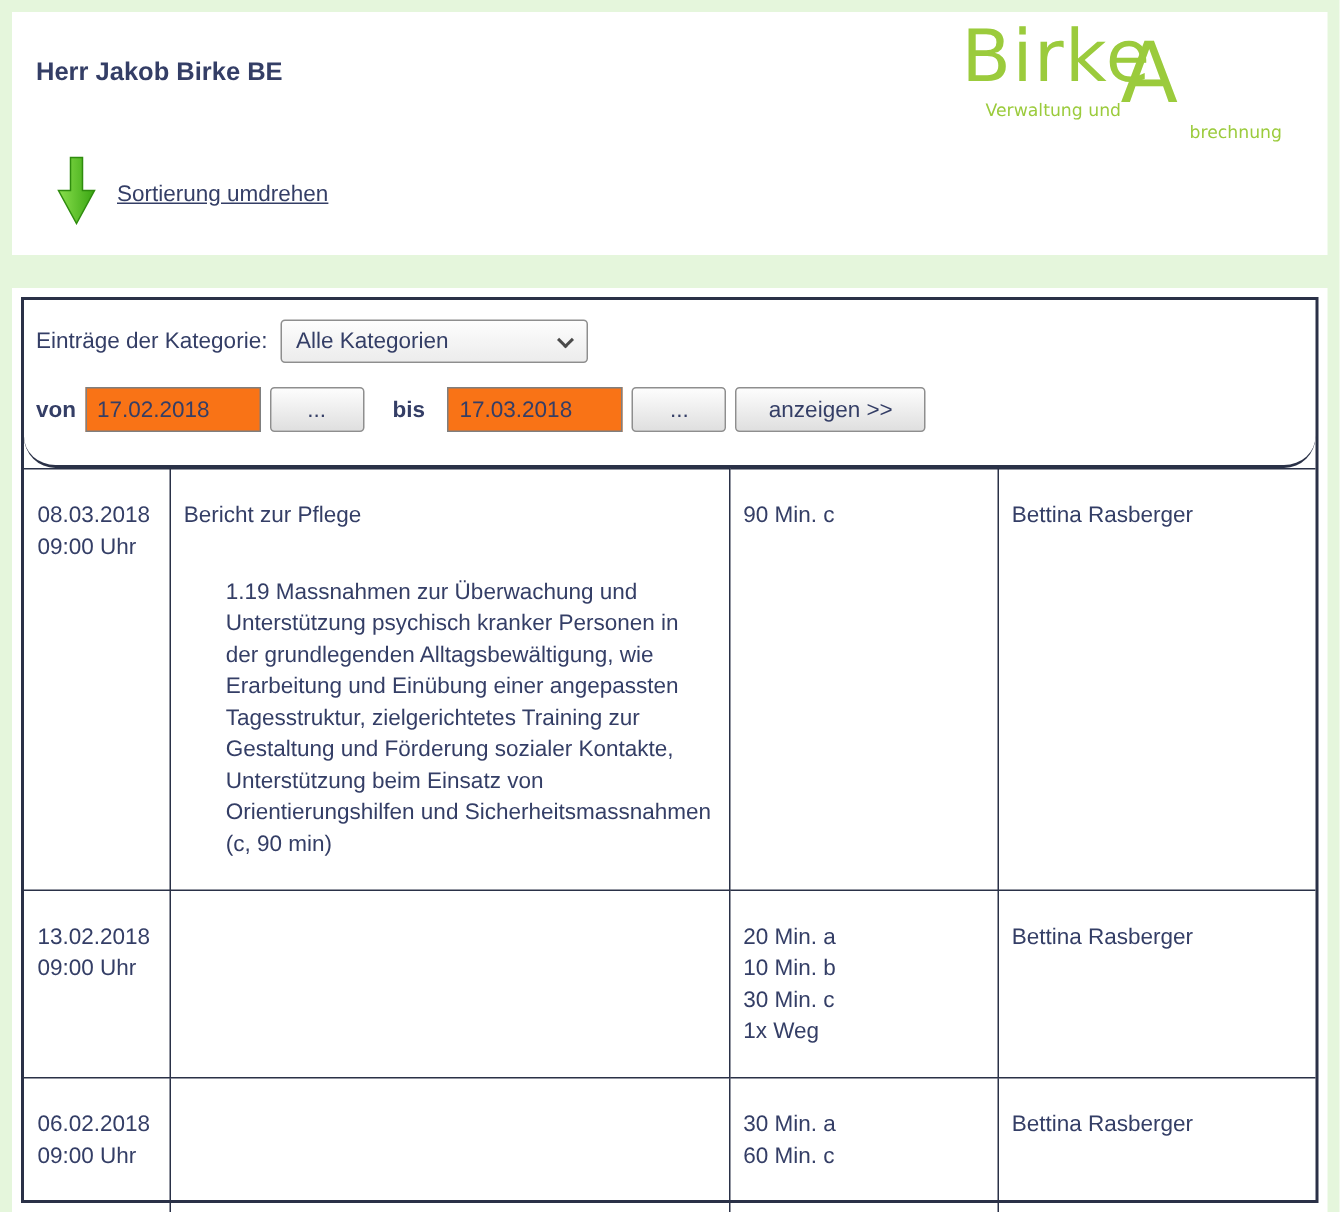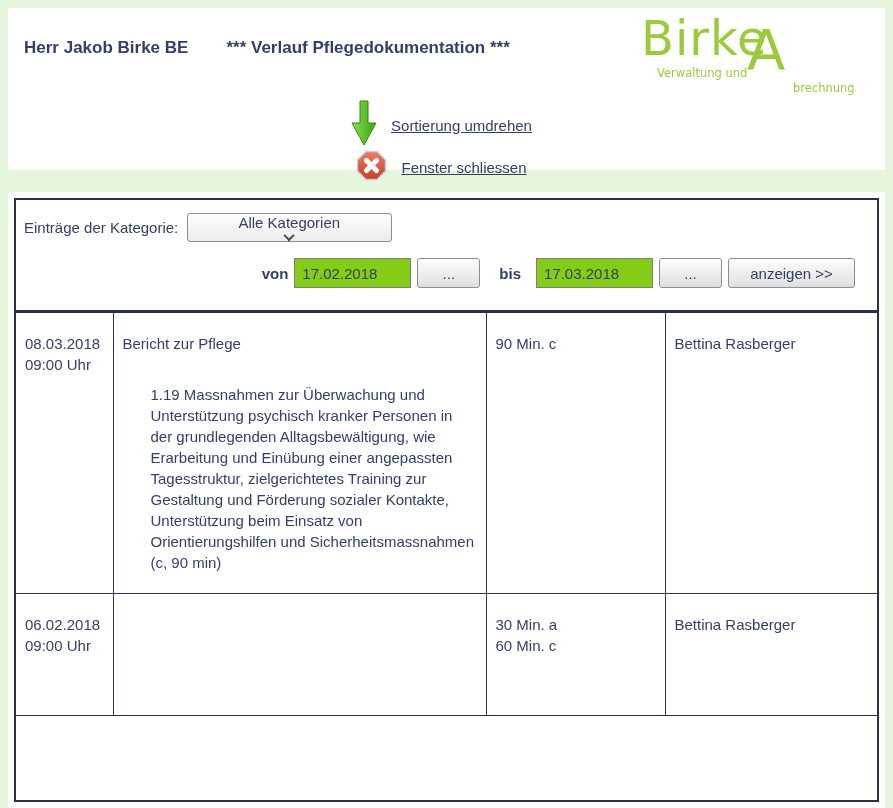--- a/index.html
+++ b/index.html
@@ -20,42 +20,42 @@
   .header-panel{margin-top:8px;height:162px;}
   .header-row1{display:flex;justify-content:space-between;align-items:flex-start;padding:6px 12px 0 16px;height:92px;gap:40px;}
   .patient-title{display:flex;gap:38px;margin-top:24px;font-size:17px;font-weight:bold;white-space:nowrap;}
   
   .logo{position:relative;width:232px;height:84px;color:var(--logo-green);font-family:"DejaVu Sans",sans-serif;}
   .logo .veru{position:absolute;left:0;top:0;font-size:48px;line-height:1;font-weight:400;letter-spacing:1px;}
   .logo .sub1{position:absolute;left:16px;top:52px;font-size:11.5px;}
   .logo .bigA{position:absolute;left:106px;top:8px;font-size:56px;line-height:1;font-weight:400;}
   .logo .sub2{position:absolute;left:152px;top:67px;font-size:11.5px;}
   
-  .header-row2{display:flex;justify-content:space-between;align-items:center;padding:0 40px 4px 30px;height:62px;flex-direction:column;}
+  .header-row2{display:flex;justify-content:space-between;align-items:center;padding:0 40px 4px 30px;height:62px;}
   .icon-link{display:flex;align-items:center;gap:14px;}
   a.navlink{color:var(--navy);font-size:15px;text-decoration:underline;cursor:pointer;}
   
   .main-panel{margin-top:22px;height:616px;padding:6px;}
   .box{border:2px solid var(--border-dark);height:100%;}
   .box-title{font-size:16px;font-weight:bold;padding:23px 9px 24px 9px;border-bottom:2px solid var(--border-dark);}
-  .filter{padding:13px 22px 22px 8px;border-bottom:2px solid var(--border-dark);font-size:15px;}
+  .filter{padding:13px 8px 22px 8px;border-bottom:2px solid var(--border-dark);font-size:15px;border-radius:21px;}
   .filter-row1{display:flex;align-items:center;margin-bottom:16px;}
   .fake-select{
     margin-left:9px;width:205px;height:29px;
     display:flex;align-items:center;justify-content:space-between;
     padding:0 10px 0 9px;
     background:linear-gradient(#fdfdfd,#ececec);
-    border:1px solid #8e8e8e;border-radius:3px;cursor:pointer;flex-direction:column;
+    border:1px solid #8e8e8e;border-radius:3px;cursor:pointer;
   }
   .chevron{width:8px;height:8px;border-right:2px solid #4a4a4a;border-bottom:2px solid #4a4a4a;transform:rotate(45deg) translate(-1px,-1px);}
-  .filter-row2{display:flex;align-items:center;justify-content:flex-end;}
+  .filter-row2{display:flex;align-items:center;}
   .lbl{font-weight:bold;}
   .date-input{
     width:117px;height:30px;margin-left:6px;
-    border:1px solid #7f7f7f;background:#84cc16;
+    border:1px solid #7f7f7f;background:#f97316;
     font-family:inherit;font-size:15px;color:var(--navy);
     padding:0 7px;
   }
   button{
     height:30px;font-family:inherit;font-size:15px;color:var(--navy);
     background:linear-gradient(#fdfdfd,#dfdfdf);
     border:1px solid #8e8e8e;border-radius:3px;cursor:pointer;
   }
   .dots-btn{width:63px;margin-left:6px;}
   .bis-lbl{margin:0 9px 0 19px;}
@@ -74,21 +74,20 @@
   .entry-body{margin-top:30px;margin-left:28px;}
   .entry-body:empty{margin-top:0;}
 </style>
 </head>
 <body>
 
 <div class="panel header-panel">
   <div class="header-row1">
     <div class="patient-title">
       <span>Herr Jakob Birke BE</span>
-      <span>*** Verlauf Pflegedokumentation ***</span>
     </div>
     <div class="logo">
       <span class="veru">Birke</span>
       <span class="sub1">Verwaltung und</span>
       <span class="bigA">A</span>
       <span class="sub2">brechnung</span>
     </div>
   </div>
   <div class="header-row2">
     <div class="icon-link">
@@ -97,35 +96,20 @@
           <defs>
             <linearGradient id="ag" x1="0" y1="0" x2="1" y2="0">
               <stop offset="0" stop-color="#8adf4d"></stop>
               <stop offset="1" stop-color="#39a512"></stop>
             </linearGradient>
           </defs>
           <path d="M9 1 h8 v22 h8 L13 45 L1 23 h8 z" fill="url(#ag)" stroke="#2f8c0e" stroke-width="1"></path>
         </svg>
       </span>
       <a class="navlink">Sortierung umdrehen</a>
-    </div>
-    <div class="icon-link">
-      <span>
-        <svg width="31" height="31" viewBox="0 0 31 31">
-          <defs>
-            <linearGradient id="rg" x1="0" y1="0" x2="0" y2="1">
-              <stop offset="0" stop-color="#ef7a63"></stop>
-              <stop offset="1" stop-color="#c63f2a"></stop>
-            </linearGradient>
-          </defs>
-          <path d="M10 1.5 h11 L29.5 10 v11 L21 29.5 h-11 L1.5 21 v-11 Z" fill="url(#rg)" stroke="#c9ccdd" stroke-width="1.5"></path>
-          <path d="M10.5 10.5 L20.5 20.5 M20.5 10.5 L10.5 20.5" stroke="#ffffff" stroke-width="5.2" stroke-linecap="round"></path>
-        </svg>
-      </span>
-      <a class="navlink">Fenster schliessen</a>
     </div>
   </div>
 </div>
 
 <div class="panel main-panel">
   <div class="box">
 
     <div class="filter">
       <div class="filter-row1">
         <span>Einträge der Kategorie:</span>
@@ -157,20 +141,33 @@
     <td class="cell-pre">08.03.2018
 09:00 Uhr</td>
     <td>
       <div>Bericht zur Pflege</div>
       <div class="entry-body">1.19 Massnahmen zur Überwachung und Unterstützung psychisch kranker Personen in der grundlegenden Alltagsbewältigung, wie Erarbeitung und Einübung einer angepassten Tagesstruktur, zielgerichtetes Training zur Gestaltung und Förderung sozialer Kontakte, Unterstützung beim Einsatz von Orientierungshilfen und Sicherheitsmassnahmen (c, 90 min)</div>
     </td>
     <td class="cell-pre">90 Min. c</td>
     <td>Bettina Rasberger</td>
   </tr>
 
+  <tr>
+    <td class="cell-pre">13.02.2018
+09:00 Uhr</td>
+    <td>
+      <div></div>
+      <div class="entry-body"></div>
+    </td>
+    <td class="cell-pre">20 Min. a
+10 Min. b
+30 Min. c
+1x Weg</td>
+    <td>Bettina Rasberger</td>
+  </tr>
 
   <tr>
     <td class="cell-pre">06.02.2018
 09:00 Uhr</td>
     <td>
       <div></div>
       <div class="entry-body"></div>
     </td>
     <td class="cell-pre">30 Min. a
 60 Min. c</td>

